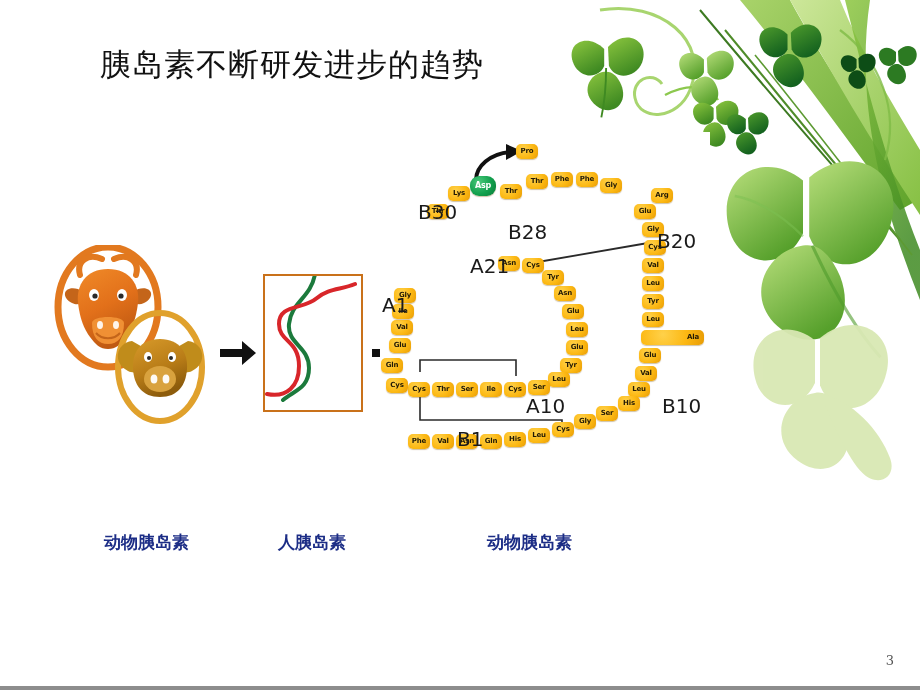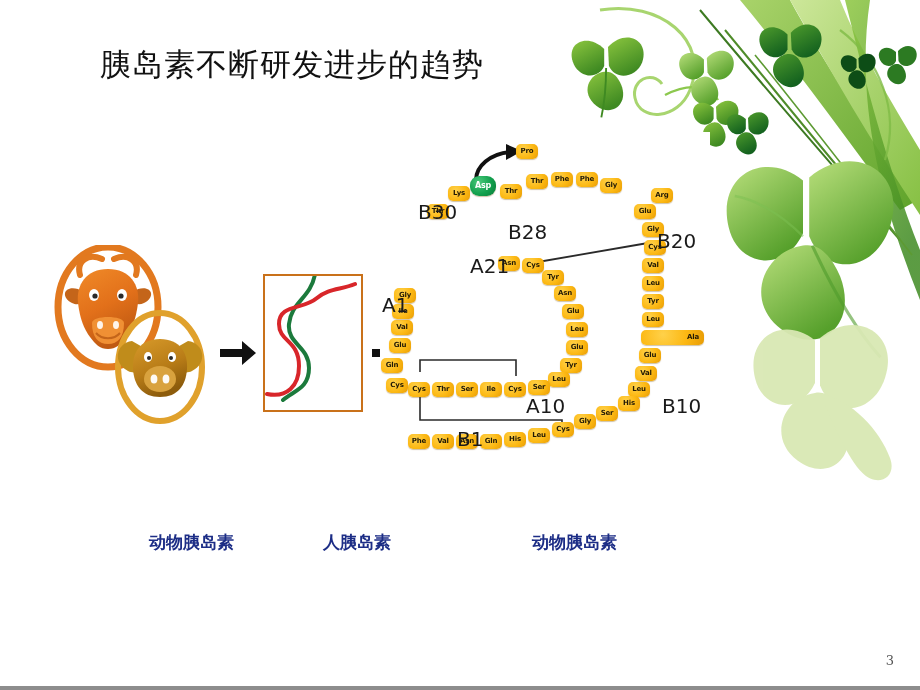--- a/index.html
+++ b/index.html
@@ -41,21 +41,20 @@
     font-family:"DejaVu Serif","Liberation Serif",serif;
     white-space:nowrap;
   }
   
   .stage-label{
     position:absolute;
     font-size:17px;font-weight:700;
     color:#1c2d86;
     white-space:nowrap;
     font-family:"DejaVu Sans","Liberation Sans",sans-serif;
-    margin-left:45px;
   }
   #label-animal{left:104px;top:531px;}
   #label-human{left:278px;top:531px;}
   #label-analog{left:487px;top:531px;}
   
   #animals{position:absolute;left:50px;top:245px;width:180px;height:190px;}
   
   .arrow{position:absolute;width:42px;height:42px;}
   #arrow1{left:216px;top:332px;}
   #arrow2{left:368px;top:332px;}

